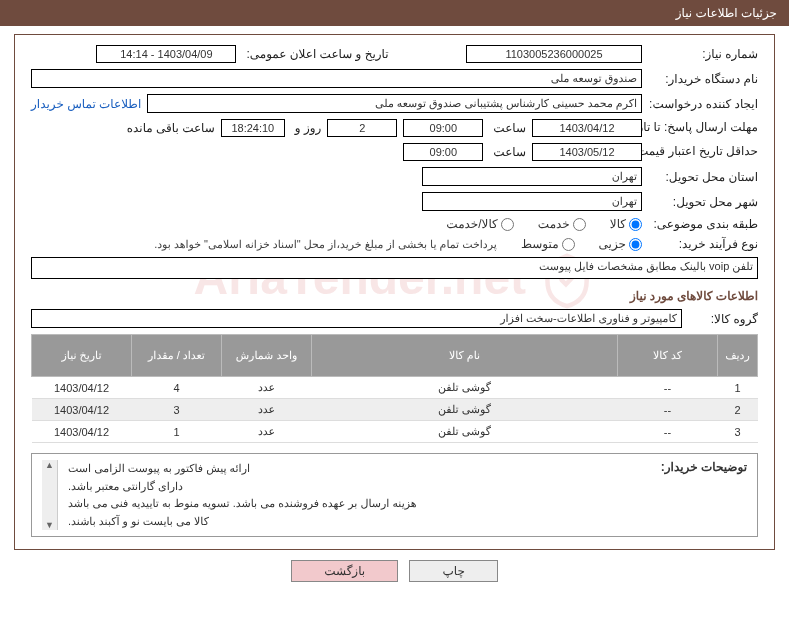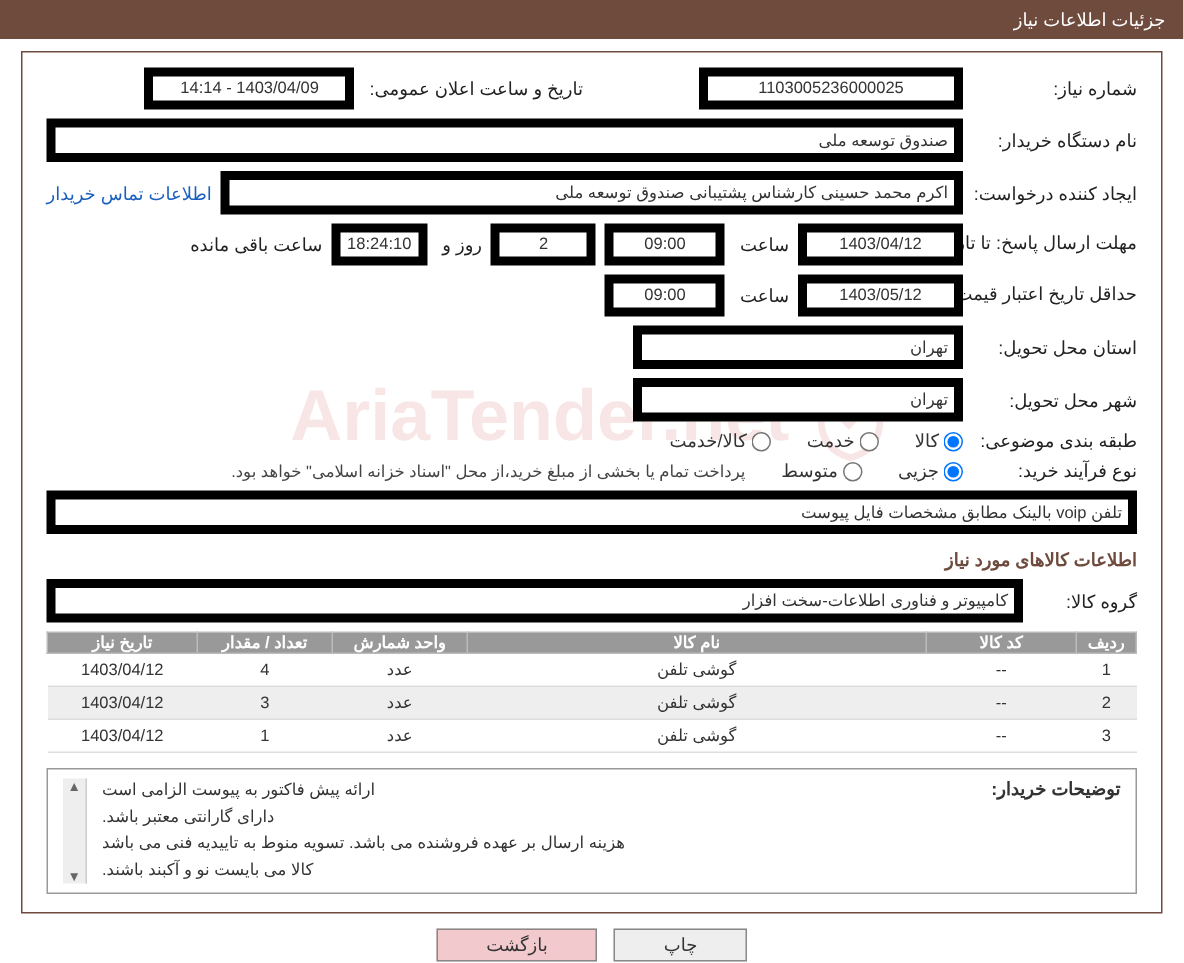--- a/index.html
+++ b/index.html
@@ -51,21 +51,21 @@
   flex-wrap: nowrap;
 }
 .label {
   color: #222;
   white-space: nowrap;
   text-align: right;
   padding-left: 4px;
 }
 .label-col { width: 110px; flex-shrink: 0; }
 .field {
-  border: 6px solid #000000;
+  border: 1px solid #000000;
   background: #fff;
   padding: 2px 4px;
   min-height: 18px;
   text-align: center;
   font-size: 11px;
 }
 .field.right { text-align: right; }
 .link { color: #1a5fbf; cursor: pointer; }
 .section-title {
   color: #6f4b3e;
@@ -77,23 +77,23 @@
 .radio input { margin: 0; }
 .note { color: #444; font-size: 11px; }
 table {
   width: 100%;
   border-collapse: collapse;
   margin-top: 6px;
 }
 th {
   background: #999;
   color: #fff;
-  padding: 0 6px;
+  padding: 14px 6px;
   font-size: 11px;
-  font-weight: bold;
+  font-weight: normal;
   border: 1px solid #bbb;
 }
 td {
   padding: 4px 6px;
   text-align: center;
   font-size: 11px;
   border-bottom: 1px solid #ddd;
 }
 tr.alt { background: #eee; }
 .desc-box {

